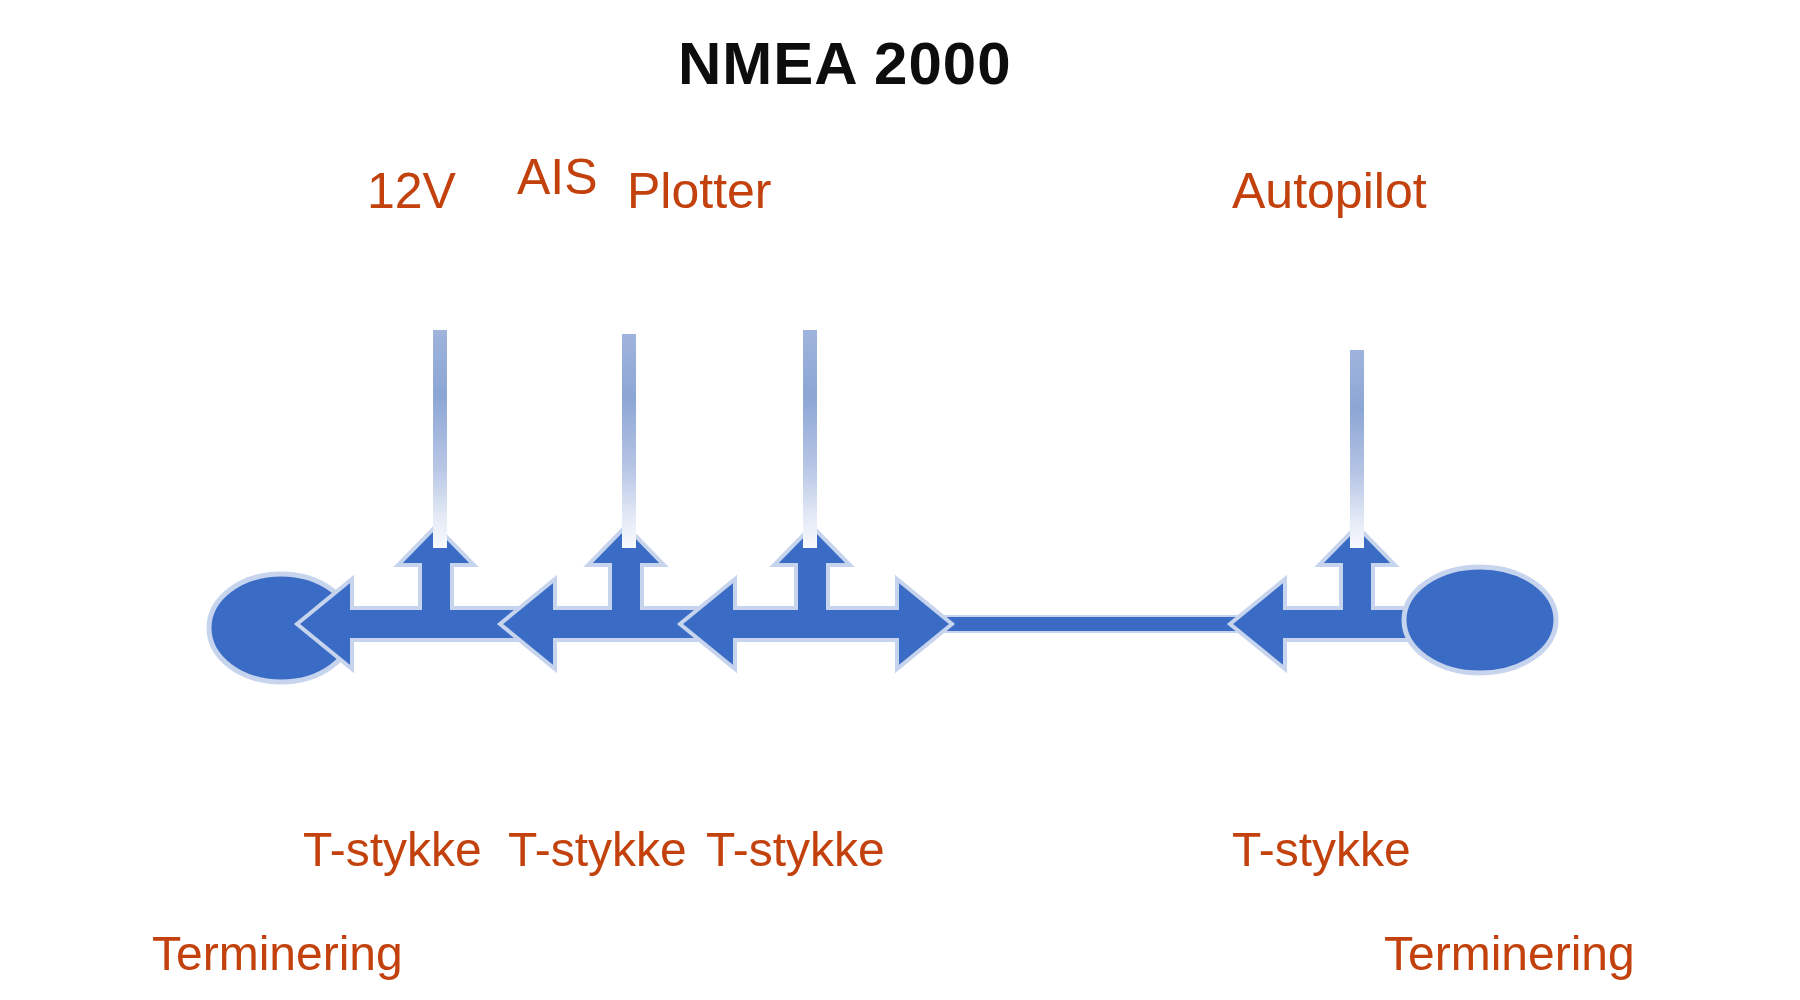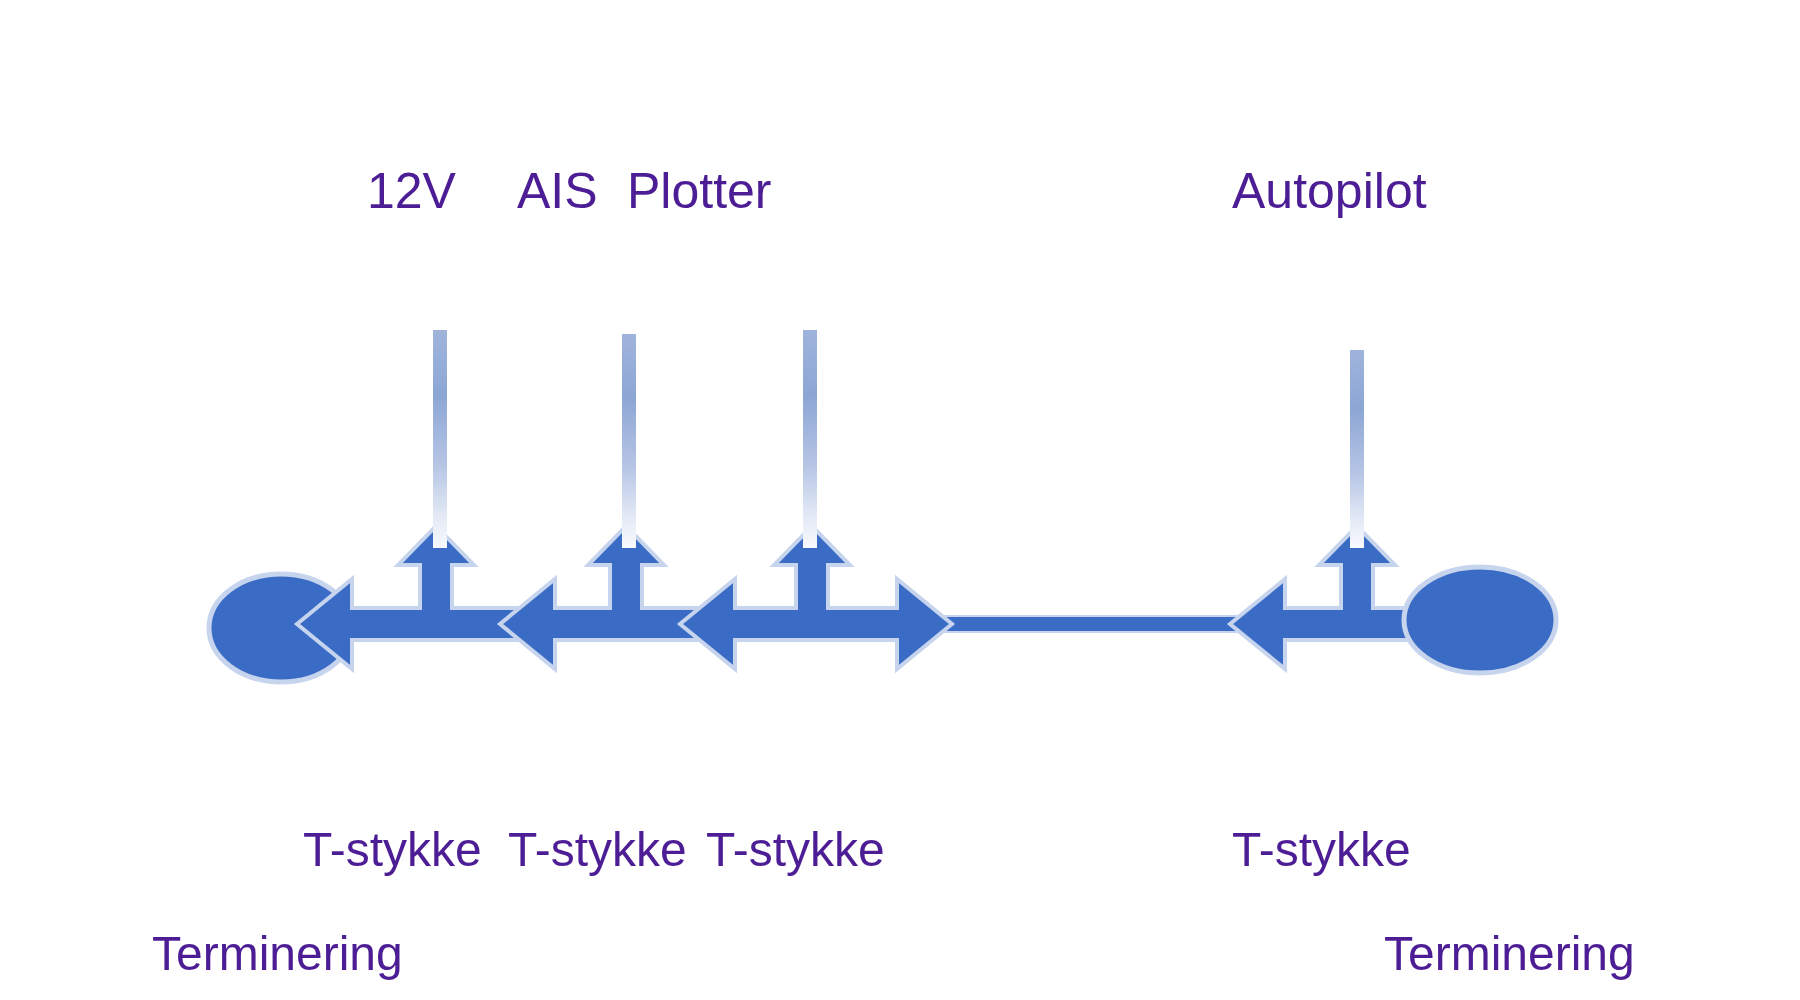--- a/index.html
+++ b/index.html
@@ -1,34 +1,35 @@
 <!DOCTYPE html>
 <html><head>
 <meta charset="utf-8">
 <style>
   html,body{margin:0;padding:0;}
   body{width:1800px;height:1000px;background:#ffffff;overflow:hidden;
        font-family:"Liberation Sans", sans-serif;}
   .stage{position:relative;width:1800px;height:1000px;background:#ffffff;}
-  .lbl{position:absolute;line-height:1;color:#4c1d95;white-space:nowrap;}
+  .lbl{position:absolute;line-height:1;color:#c2410c;white-space:nowrap;}
   .title{position:absolute;line-height:1;color:#0d0d0d;white-space:nowrap;
          font-size:60px;font-weight:700;letter-spacing:1px;}
   .dev{font-size:50px;}
   .tee{font-size:48px;}
   .bot{font-size:48px;text-align:right;}
   svg{position:absolute;left:0;top:0;}
 </style>
 </head>
 <body>
 
 <div class="stage">
 
+  <div class="title" style="left:678px;top:34px">NMEA 2000</div>
 
   <div class="lbl dev" style="left:367px;top:166px">12V</div>
-  <div class="lbl dev" style="left:517px;top:166px">AIS</div>
+  <div class="lbl dev" style="left:517px;top:152px">AIS</div>
   <div class="lbl dev" style="left:1232px;top:166px">Autopilot</div>
   <div class="lbl dev" style="left:627px;top:166px">Plotter</div>
 
   <div class="lbl tee" style="left:303px;top:826px">T-stykke</div>
   <div class="lbl tee" style="left:508px;top:826px">T-stykke</div>
   <div class="lbl tee" style="left:706px;top:826px">T-stykke</div>
   <div class="lbl tee" style="left:1232px;top:826px">T-stykke</div>
 
   <div class="lbl bot" style="left:152px;top:930px">Terminering</div>
   <div class="lbl bot" style="left:1384px;top:930px">Terminering</div>

